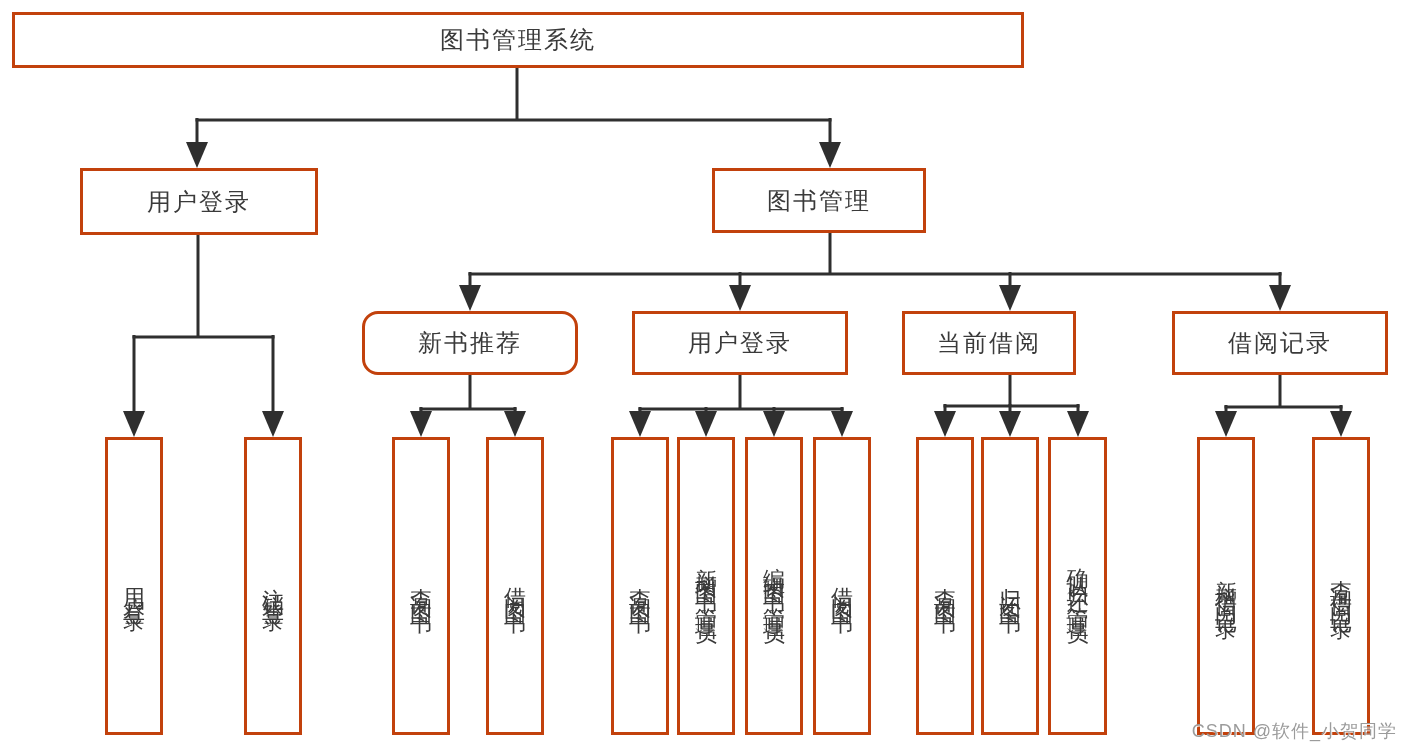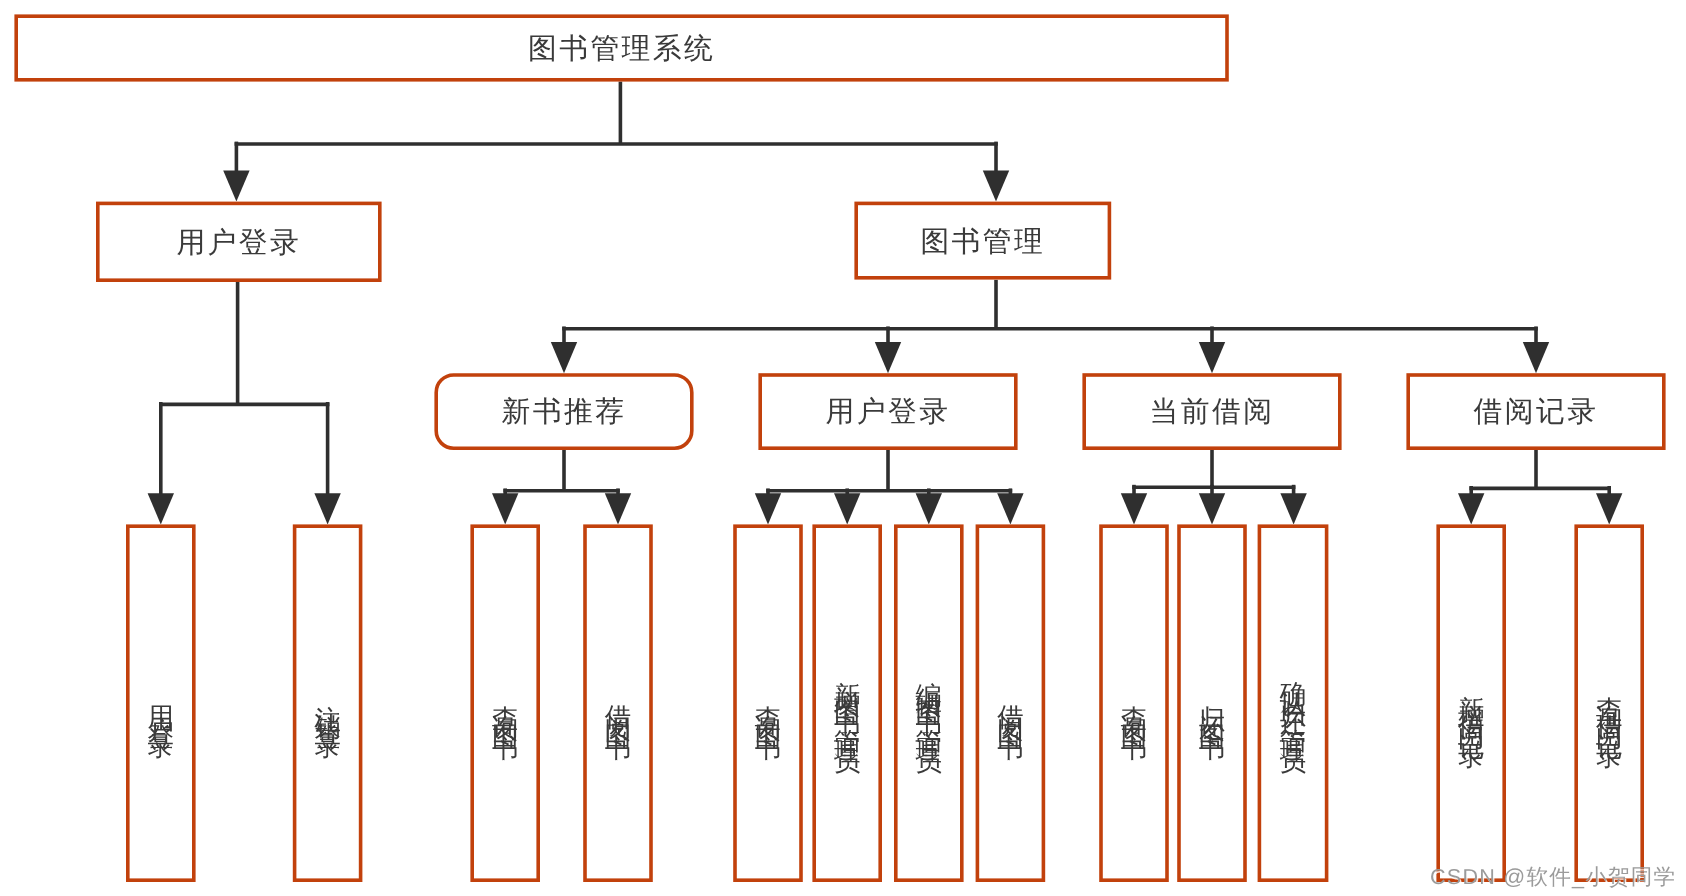--- a/index.html
+++ b/index.html
@@ -125,21 +125,21 @@
     </g>
   </svg>
 
   <div class="node node-h" style="left:12px;top:12px;width:1012px;height:56px;">图书管理系统</div>
 
   <div class="node node-h" style="left:80px;top:168px;width:238px;height:67px;">用户登录</div>
   <div class="node node-h" style="left:712px;top:168px;width:214px;height:65px;">图书管理</div>
 
   <div class="node node-h" style="left:362px;top:311px;width:216px;height:64px;border-radius:16px;">新书推荐</div>
   <div class="node node-h" style="left:632px;top:311px;width:216px;height:64px;">用户登录</div>
-  <div class="node node-h" style="left:902px;top:311px;width:216px;height:64px;">当前借阅</div>
+  <div class="node node-h" style="left:902px;top:311px;width:174px;height:64px;">当前借阅</div>
   <div class="node node-h" style="left:1172px;top:311px;width:216px;height:64px;">借阅记录</div>
 
   <div class="node node-v" style="left:105px;top:437px;width:58px;height:298px;">用户登录</div>
   <div class="node node-v" style="left:244px;top:437px;width:58px;height:298px;">注销登录</div>
 
   <div class="node node-v" style="left:392px;top:437px;width:58px;height:298px;">查询图书</div>
   <div class="node node-v" style="left:486px;top:437px;width:58px;height:298px;">借阅图书</div>
 
   <div class="node node-v" style="left:611px;top:437px;width:58px;height:298px;">查询图书</div>
   <div class="node node-v" style="left:677px;top:437px;width:58px;height:298px;">新增图书（管理员）</div>

